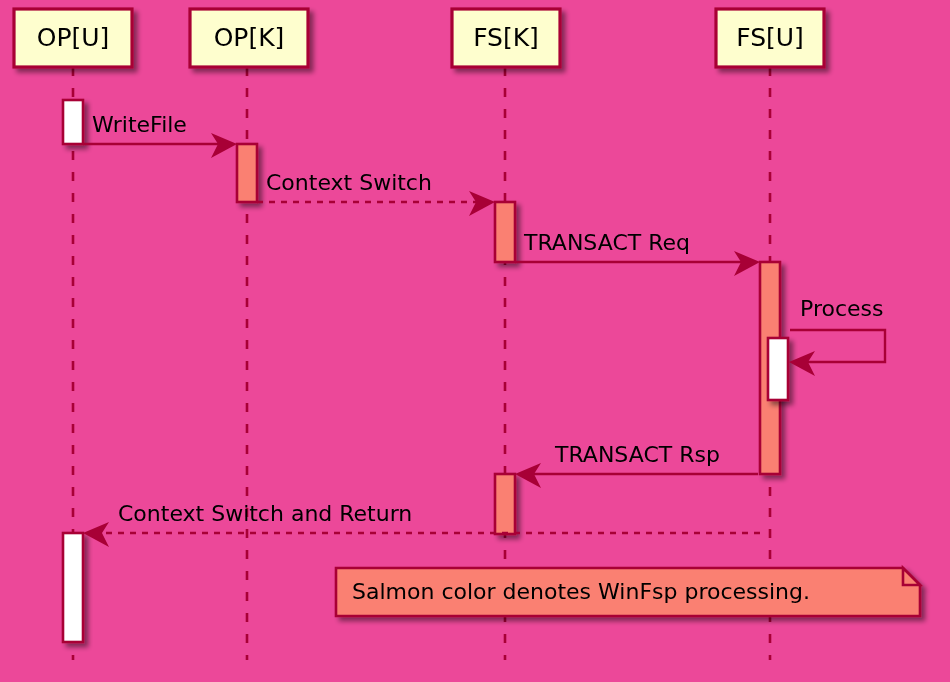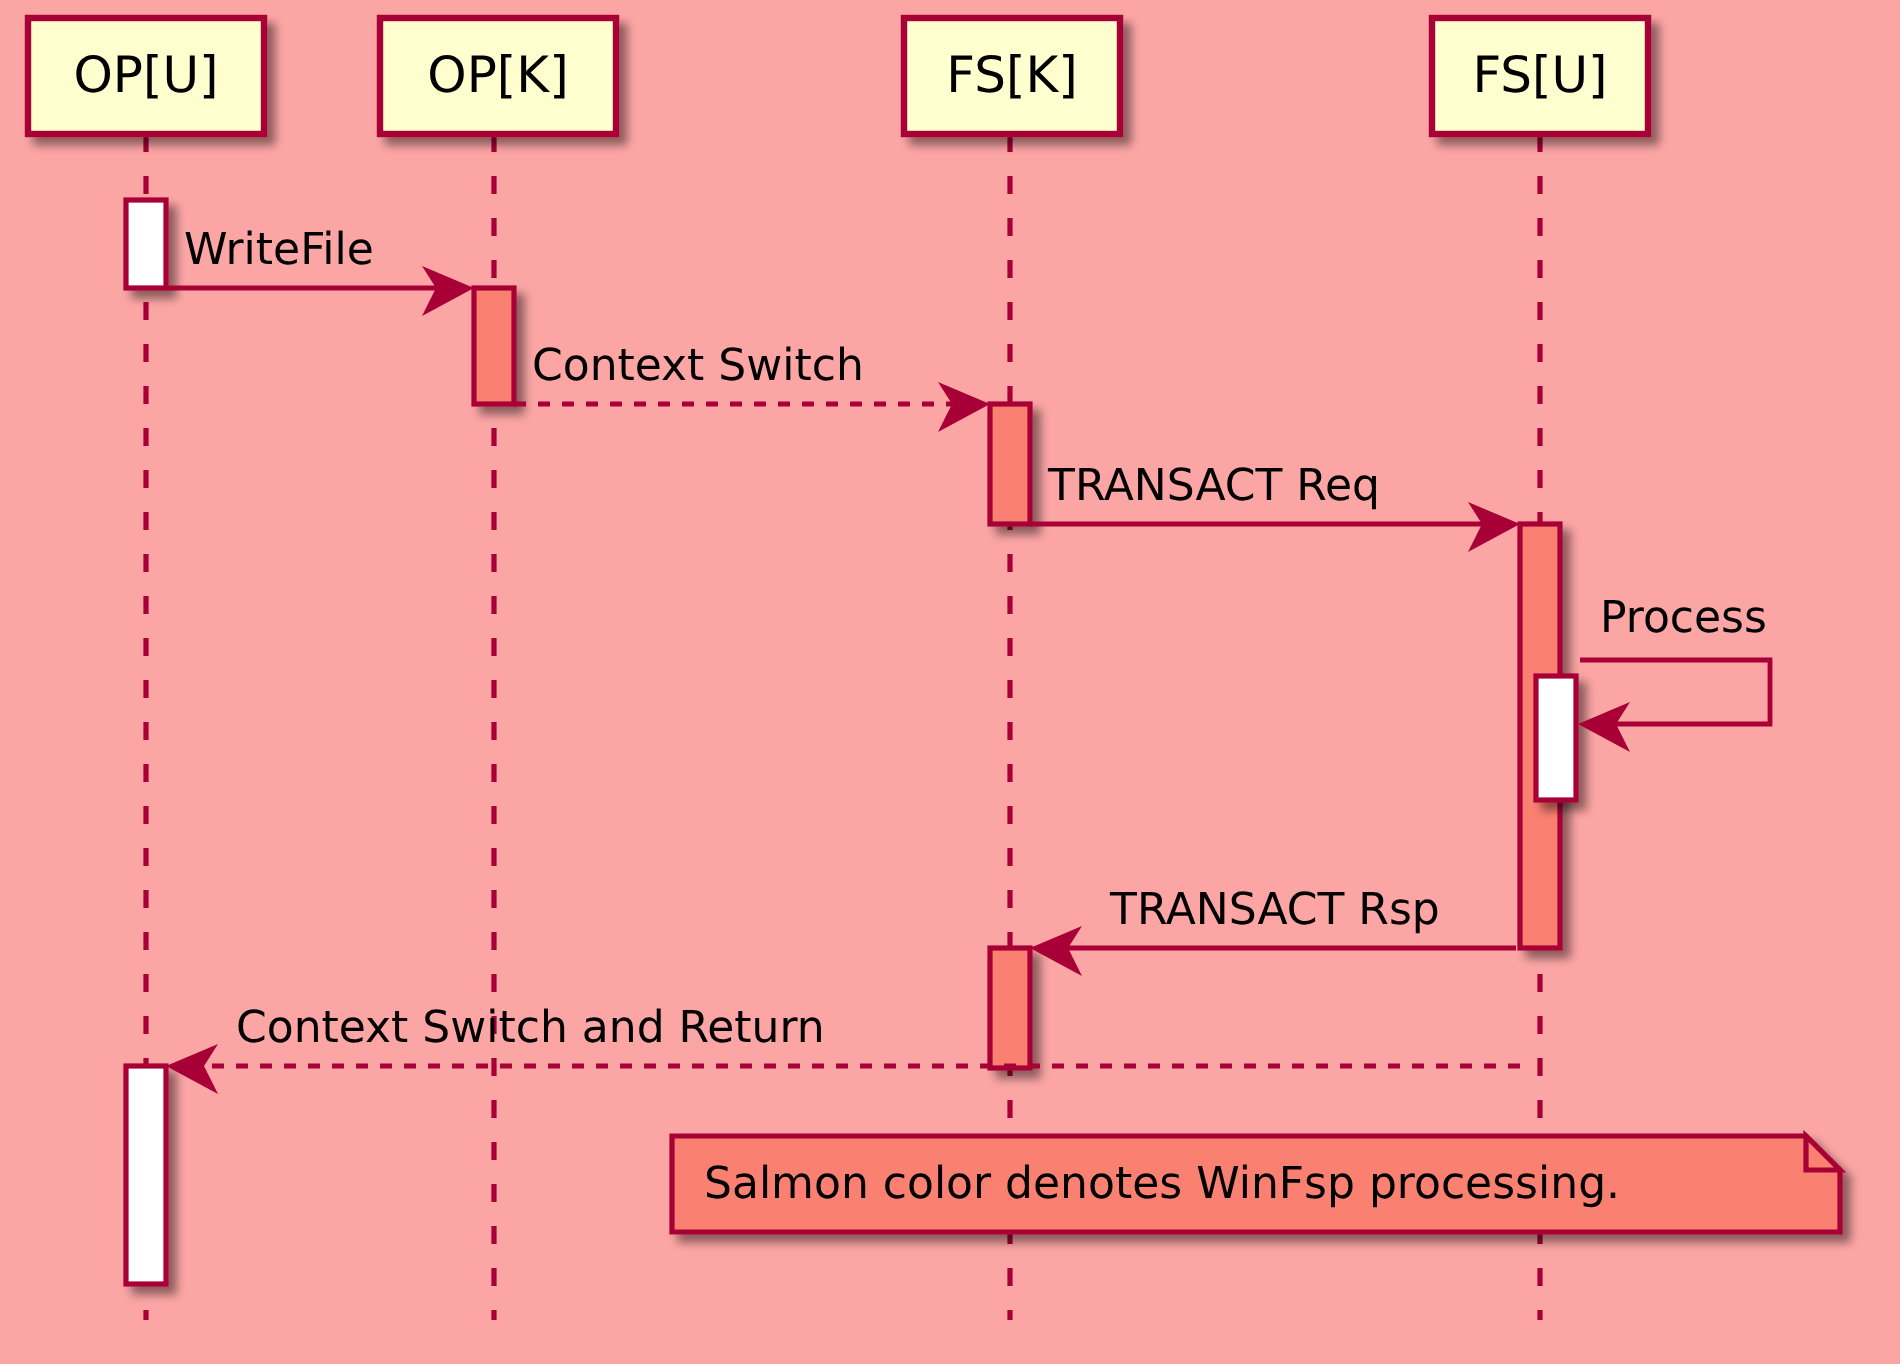--- a/index.html
+++ b/index.html
@@ -11,21 +11,21 @@
   body {
     width: 950px;
     height: 682px;
     font-family: "DejaVu Sans", sans-serif;
     overflow: hidden;
   }
   #diagram-root {
     position: relative;
     width: 950px;
     height: 682px;
-    background: #fca5a5;
+    background: #ec4899;
   }
   svg#seq-svg {
     display: block;
     width: 950px;
     height: 682px;
   }
   .participant-box-rect {
     fill: #FEFECE;
     stroke: #A80036;
     stroke-width: 3.2;

